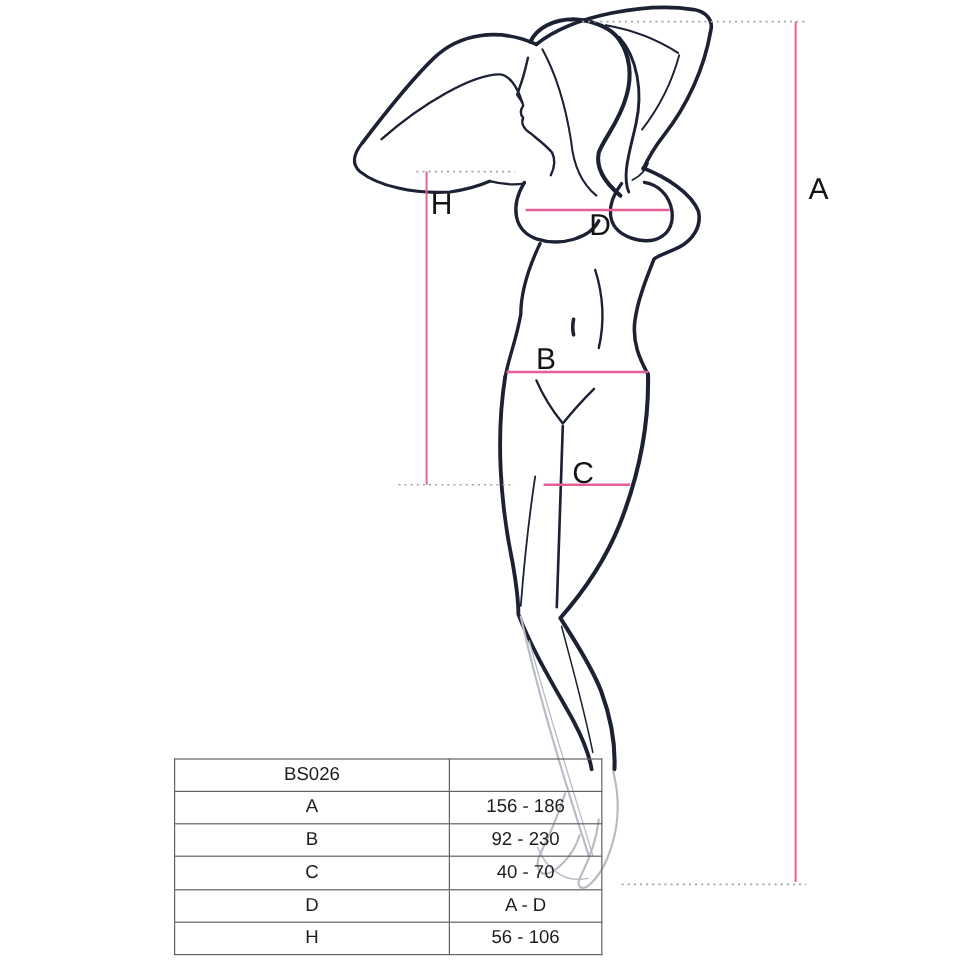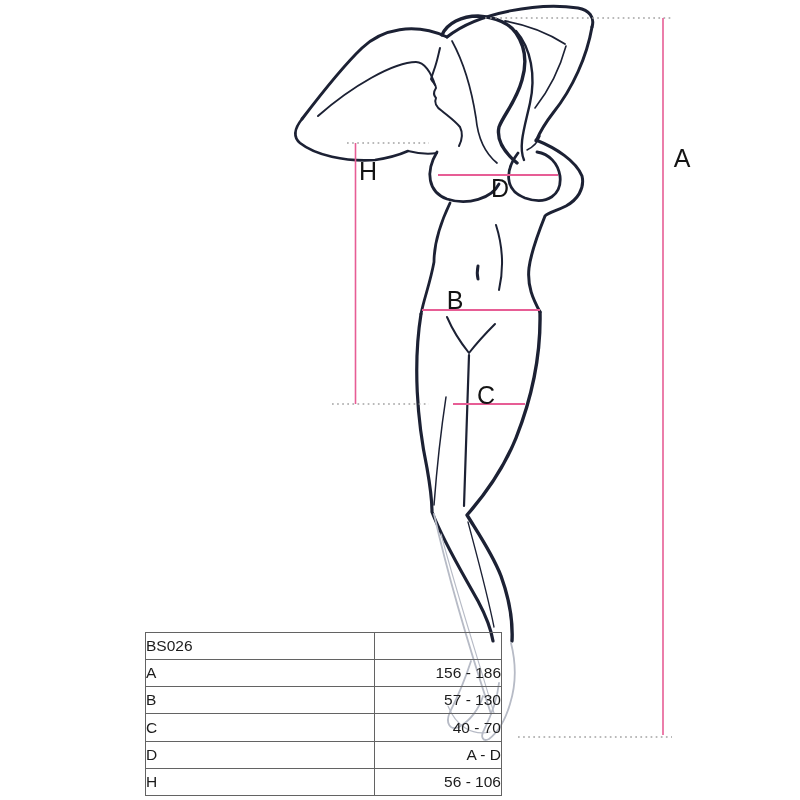--- a/index.html
+++ b/index.html
@@ -16,22 +16,22 @@
   }
   table.size-table{
     position:absolute;left:145px;top:632px;width:354px;height:164px;
     border-collapse:collapse;table-layout:fixed;
     font-size:15.5px;color:#1c1c1c;background:transparent;
   }
   table.size-table td{
     border:1.5px solid #636363;background:transparent;
     vertical-align:middle;padding:0;
   }
-  td.c-label{width:228px;padding-left:16px;text-align:left;}
-  td.c-value{width:126px;text-align:right;}
+  td.c-label{width:228px;padding-left:16px;text-align:center;}
+  td.c-value{width:126px;text-align:center;}
 </style>
 </head>
 <body>
 
 <div class="stage">
 
   <svg width="800" height="800" viewBox="0 0 800 800">
 
     <g fill="none" stroke-linecap="round" stroke-linejoin="round" stroke="#1c2134">
       <path stroke-width="3" d="M 447,37 C 478,12 540,2 578,8 C 589,10 595,17 592,27"></path>
@@ -96,21 +96,21 @@
         <tr>
       <td class="c-label">BS026</td>
       <td class="c-value"></td>
     </tr>
     <tr>
       <td class="c-label">A</td>
       <td class="c-value">156 - 186</td>
     </tr>
     <tr>
       <td class="c-label">B</td>
-      <td class="c-value">57 - 130</td>
+      <td class="c-value">92 - 230</td>
     </tr>
     <tr>
       <td class="c-label">C</td>
       <td class="c-value">40 - 70</td>
     </tr>
     <tr>
       <td class="c-label">D</td>
       <td class="c-value">A - D</td>
     </tr>
     <tr>

